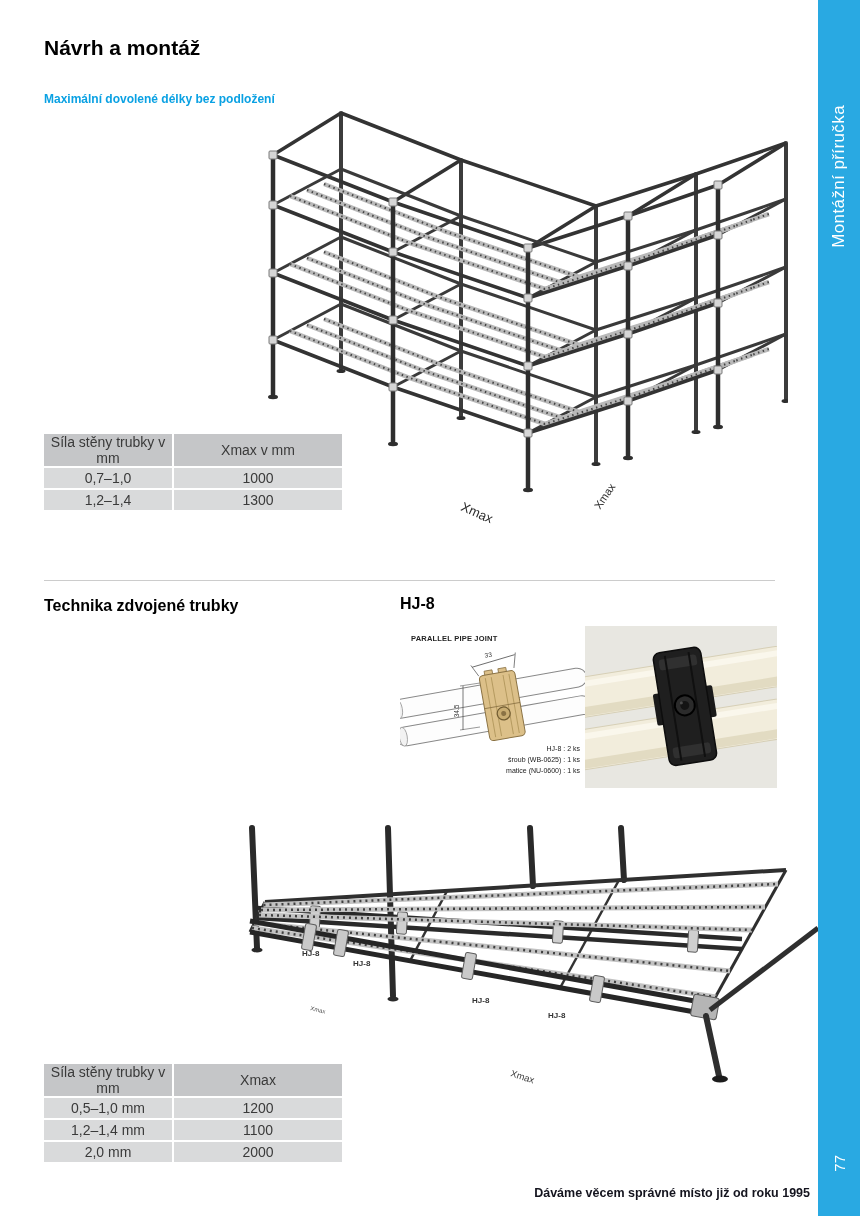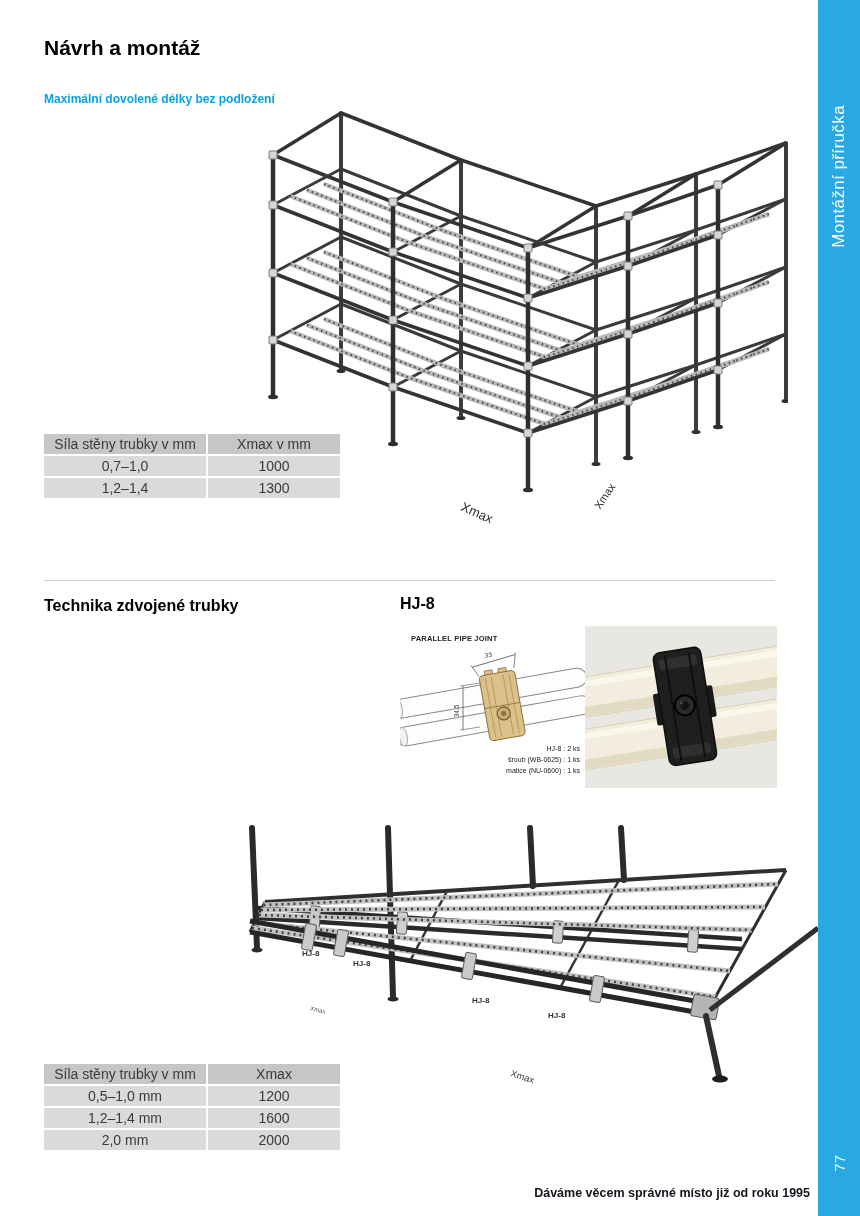--- a/index.html
+++ b/index.html
@@ -20,22 +20,22 @@
   .h2{position:absolute;left:44px;top:92px;font-size:12px;font-weight:bold;color:#0aa1e3;}
   .h3{position:absolute;font-size:16px;font-weight:bold;color:#000000;}
   .h3-technika{left:44px;top:597px;}
   .h3-hj8{left:400px;top:595px;}
   .body-text{position:absolute;left:44px;top:625px;width:256px;font-size:14px;line-height:20px;color:#333;}
   
   .spec-table{position:absolute;border-collapse:separate;border-spacing:2px;font-size:14px;color:#3a3a3a;}
   .spec-table th,.spec-table td{font-weight:normal;text-align:center;vertical-align:middle;height:20px;padding:0;}
   .spec-table th{background:#c5c6c8;}
   .spec-table td{background:#d9dadb;margin-top:12px;}
-  .spec-table .c1{width:162px;}
-  .spec-table .c2{width:132px;}
+  .spec-table .c1{width:128px;}
+  .spec-table .c2{width:168px;}
   .table-1{left:42px;top:432px;}
   .table-2{left:42px;top:1062px;}
   
   .divider{position:absolute;left:44px;top:580px;width:731px;height:1px;background:#cccccc;}
   .footer-tagline{position:absolute;right:50px;top:1186px;font-size:12.5px;font-weight:bold;color:#14141e;}
   .illus{position:absolute;}
   .illus-top{left:228px;top:110px;}
   .illus-bottom{left:230px;top:820px;}
   .drawing-panel{left:400px;top:626px;width:185px;height:162px;background:#fff;}
   .photo-panel{left:585px;top:626px;width:192px;height:162px;}
@@ -336,21 +336,21 @@
         <th class="c2">Xmax</th>
       </tr>
     </thead>
     <tbody>
       <tr>
         <td>0,5–1,0 mm</td>
         <td>1200</td>
       </tr>
       <tr>
         <td>1,2–1,4 mm</td>
-        <td>1600</td>
+        <td>1100</td>
       </tr>
       <tr>
         <td>2,0 mm</td>
         <td>2000</td>
       </tr>
     </tbody>
   </table>
 
   <div class="footer-tagline">Dáváme věcem správné místo již od roku 1995</div>
 

